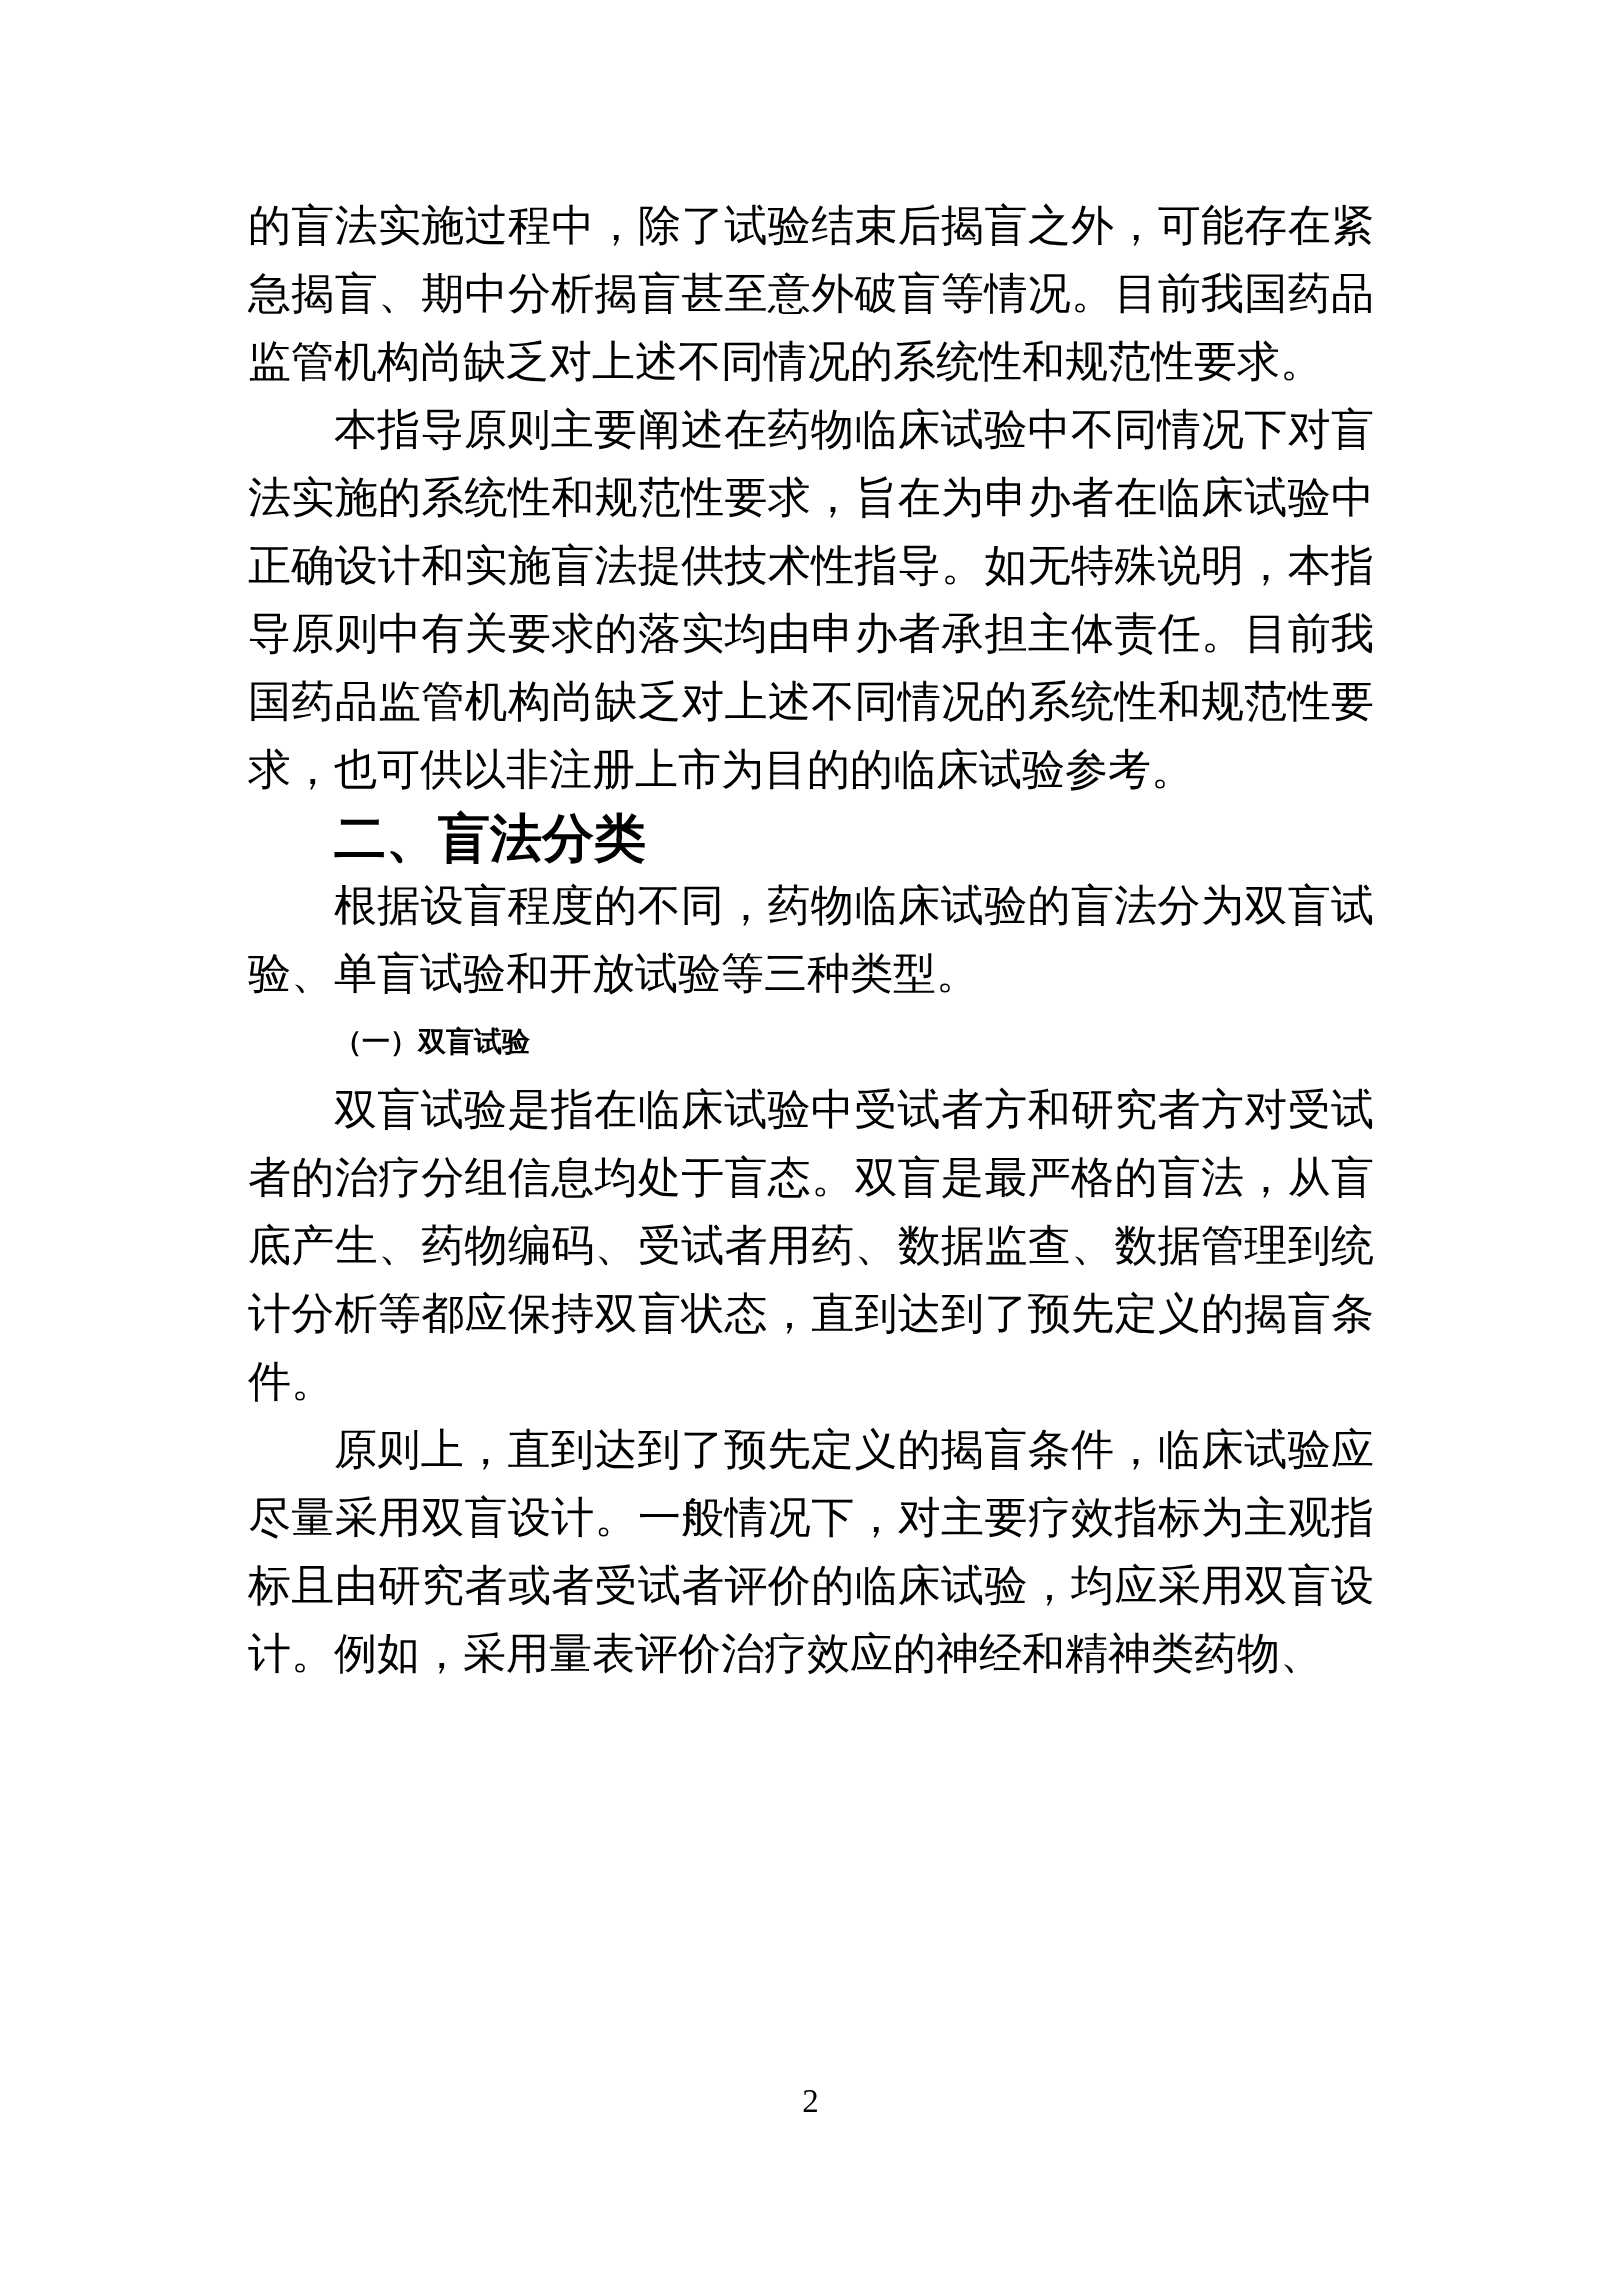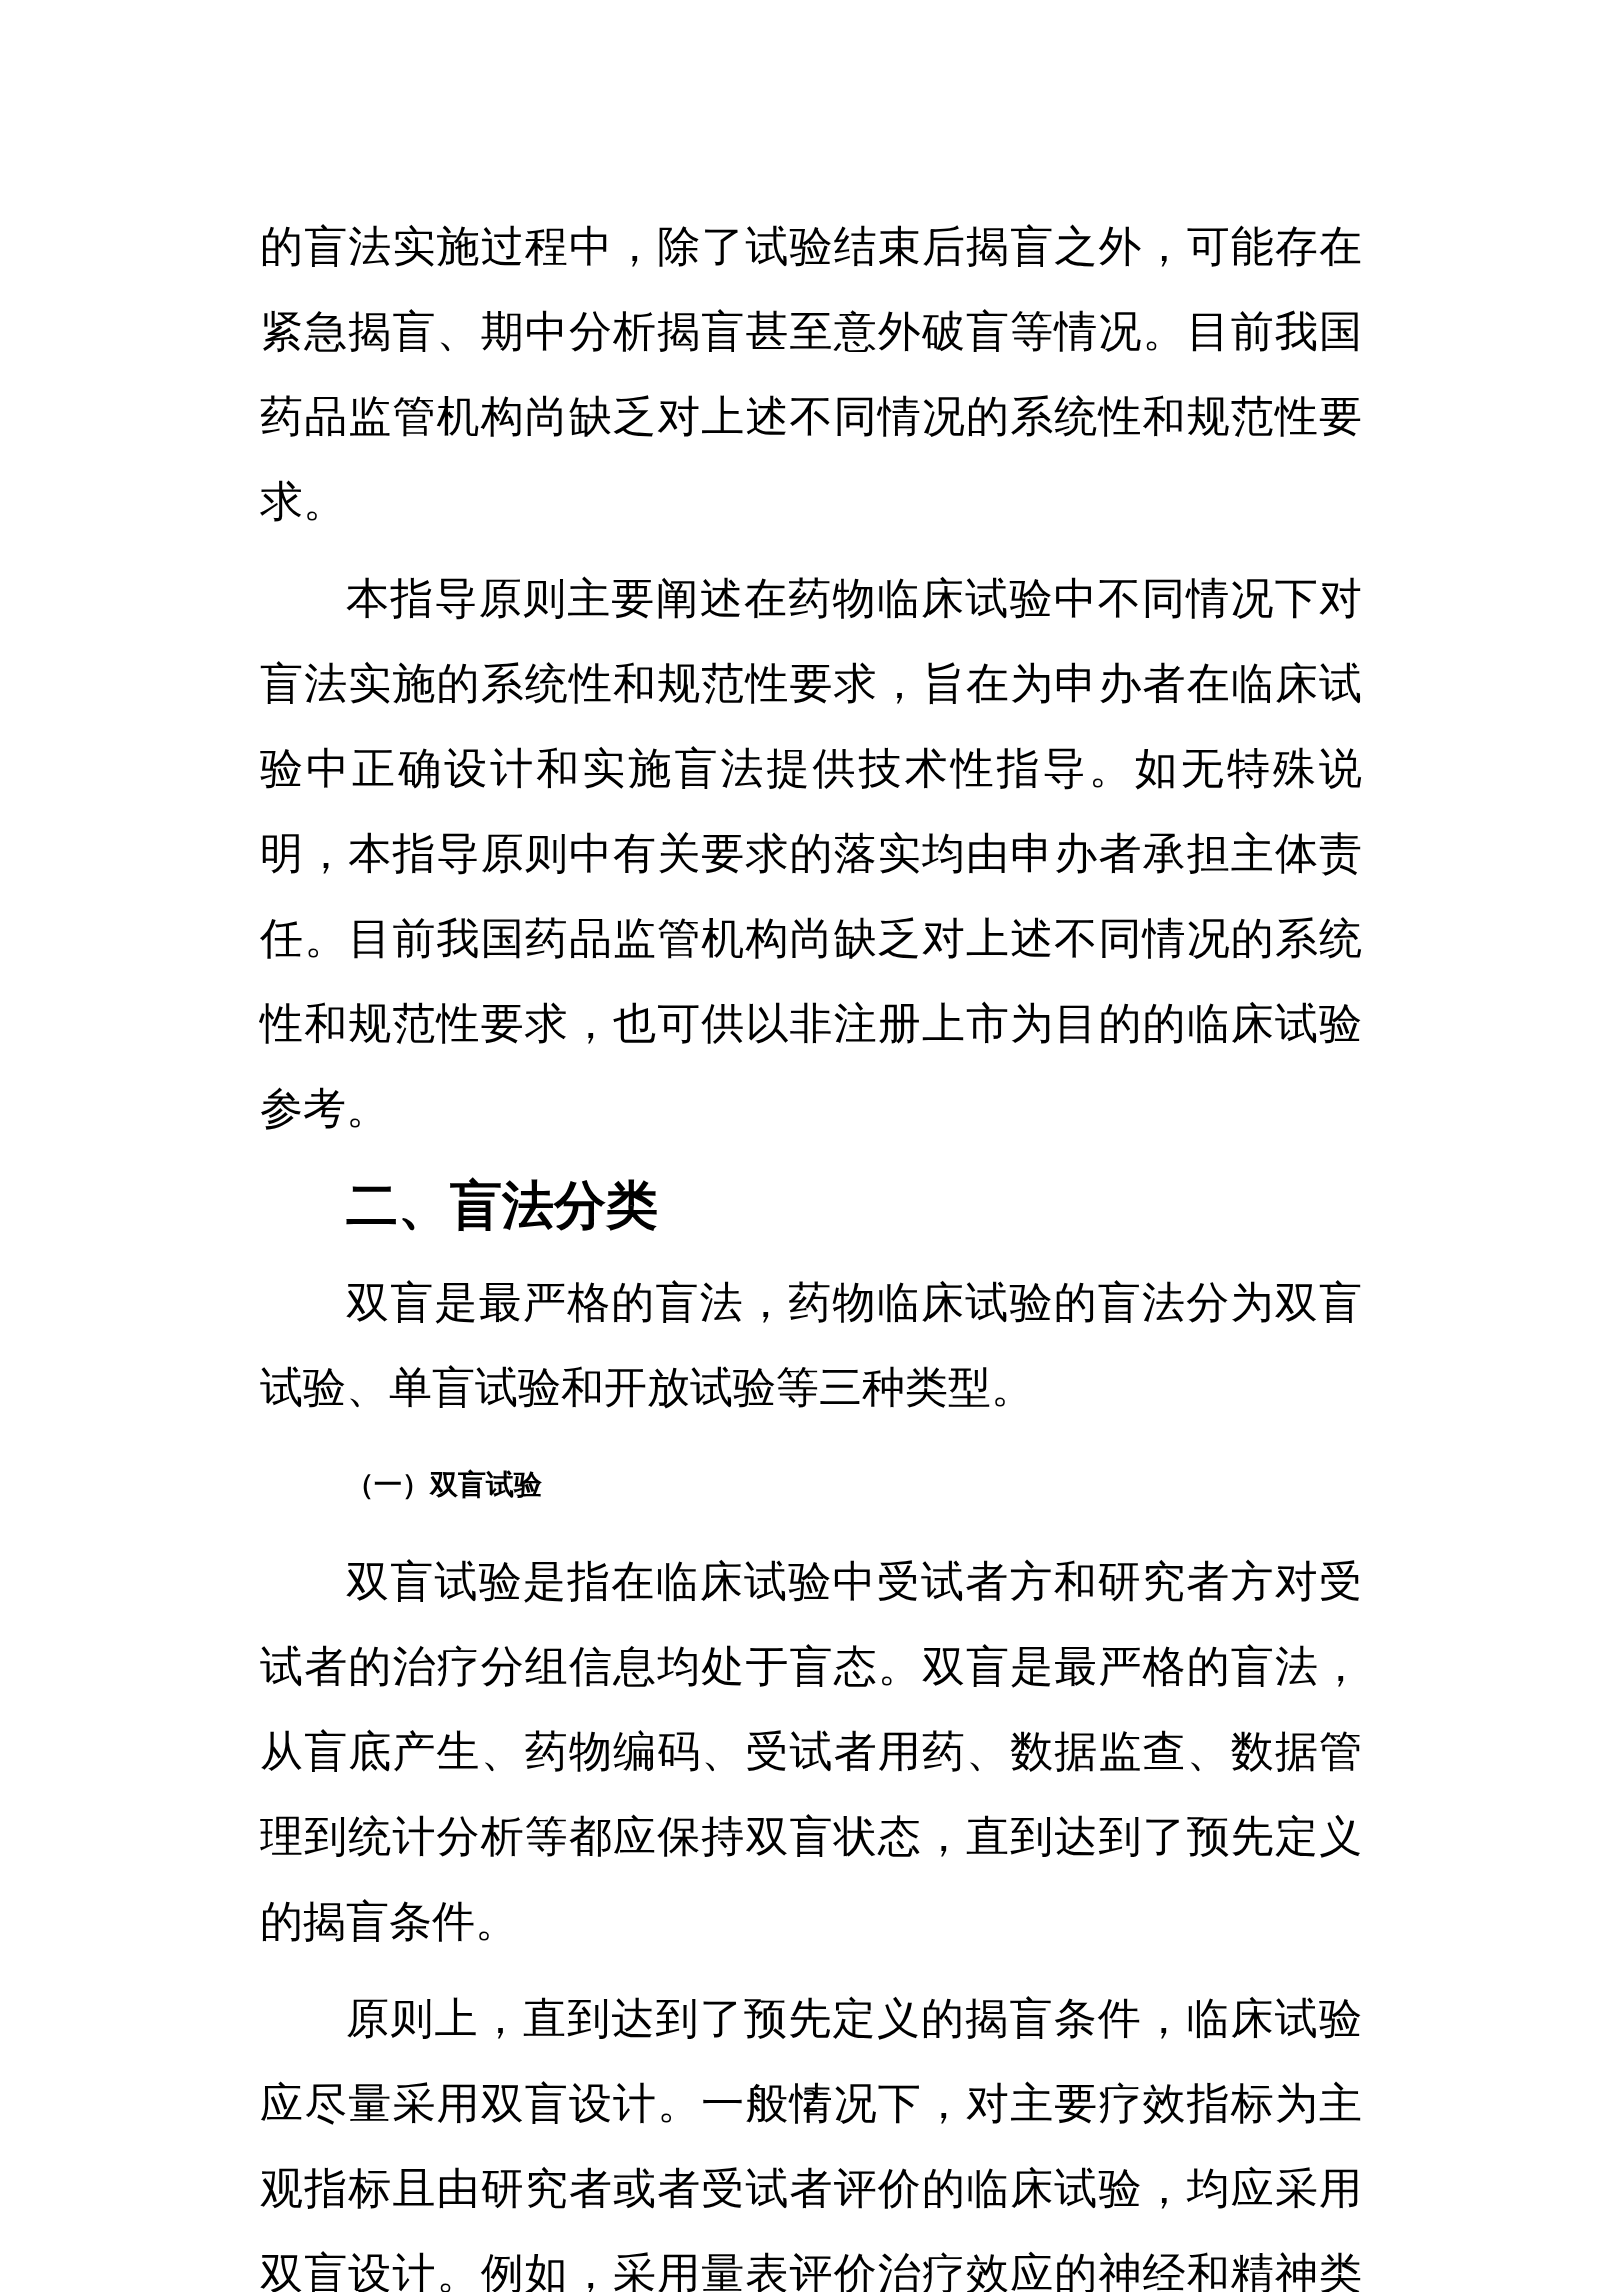--- a/index.html
+++ b/index.html
@@ -17,24 +17,24 @@
     font-family: "Liberation Serif", "DejaVu Serif", serif;
     overflow: hidden;
   }
   .text-block {
     position: absolute;
     left: 248px;
     top: 192px;
     width: 1126px;
   }
   .text-block p {
-    margin: 12px;
+    margin: 0;
     padding: 0;
     font-size: 43px;
-    line-height: 85px;
+    line-height: 68px;
     text-align: justify;
     text-justify: inter-character;
     word-break: break-all;
     overflow-wrap: break-word;
   }
   .indent {
     text-indent: 86px;
   }
   p.heading-sans {
     font-family: "Liberation Sans", "DejaVu Sans", sans-serif;
@@ -61,20 +61,20 @@
   }
 </style>
 </head>
 <body>
 
 <div class="page">
   <div class="text-block">
     <p class="body-par">的盲法实施过程中，除了试验结束后揭盲之外，可能存在紧急揭盲、期中分析揭盲甚至意外破盲等情况。目前我国药品监管机构尚缺乏对上述不同情况的系统性和规范性要求。</p>
     <p class="body-par indent">本指导原则主要阐述在药物临床试验中不同情况下对盲法实施的系统性和规范性要求，旨在为申办者在临床试验中正确设计和实施盲法提供技术性指导。如无特殊说明，本指导原则中有关要求的落实均由申办者承担主体责任。目前我国药品监管机构尚缺乏对上述不同情况的系统性和规范性要求，也可供以非注册上市为目的的临床试验参考。</p>
     <p class="heading-sans indent">二、盲法分类</p>
-    <p class="body-par indent">双盲是最严格的盲法，药物临床试验的盲法分为双盲试验、单盲试验和开放试验等三种类型。</p>
+    <p class="body-par indent">根据设盲程度的不同，药物临床试验的盲法分为双盲试验、单盲试验和开放试验等三种类型。</p>
     <p class="heading-serif indent">（一）双盲试验</p>
     <p class="body-par indent">双盲试验是指在临床试验中受试者方和研究者方对受试者的治疗分组信息均处于盲态。双盲是最严格的盲法，从盲底产生、药物编码、受试者用药、数据监查、数据管理到统计分析等都应保持双盲状态，直到达到了预先定义的揭盲条件。</p>
     <p class="body-par indent">原则上，直到达到了预先定义的揭盲条件，临床试验应尽量采用双盲设计。一般情况下，对主要疗效指标为主观指标且由研究者或者受试者评价的临床试验，均应采用双盲设计。例如，采用量表评价治疗效应的神经和精神类药物、</p>
   </div>
   <div class="page-number">2</div>
 </div>
 
 
 </body></html>

